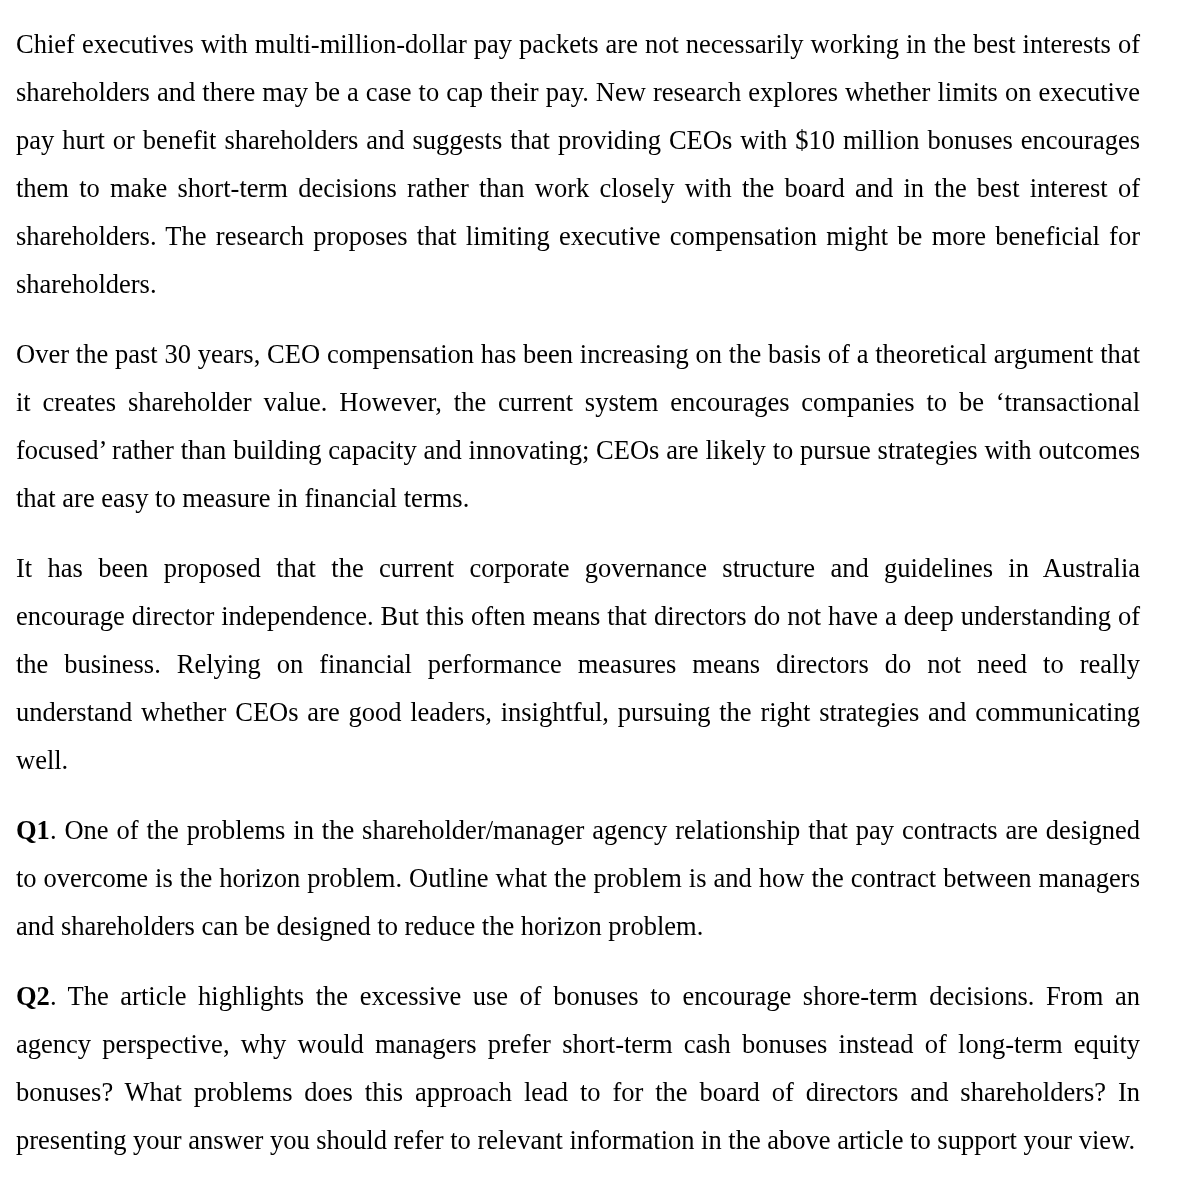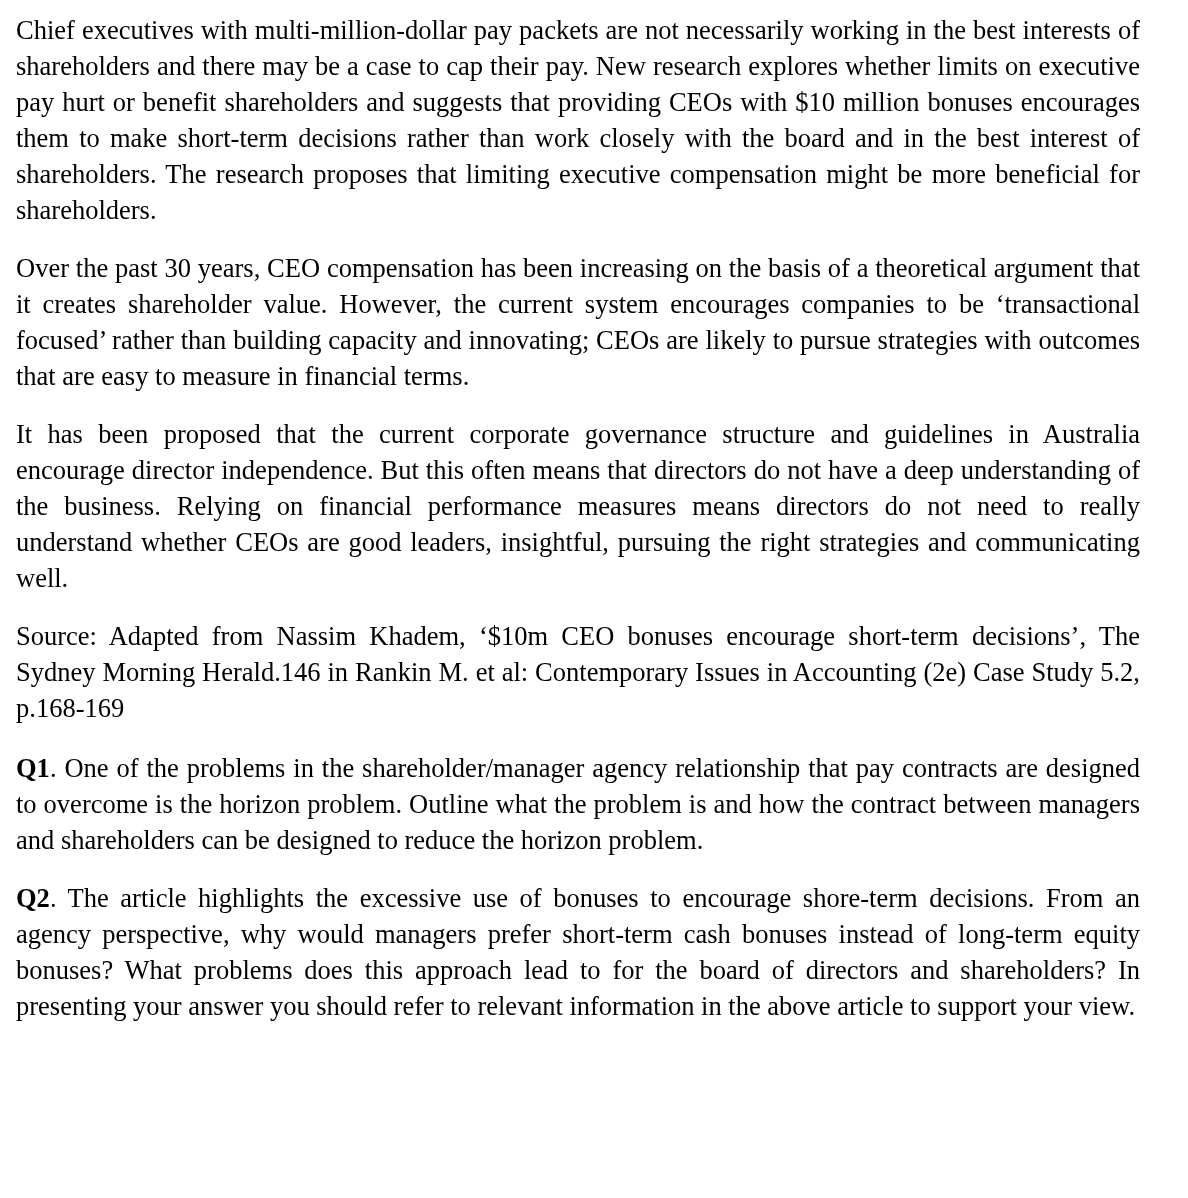--- a/index.html
+++ b/index.html
@@ -17,23 +17,23 @@
     -webkit-font-smoothing: antialiased;
   }
   .page {
     box-sizing: border-box;
     width: 1188px;
     height: 1198px;
     padding: 4px 48px 0 16px;
     background: #ffffff;
   }
   .para {
-    margin: 8px 0 22px 0;
+    margin: 16px 0 22px 0;
     font-size: 26.5px;
-    line-height: 36px;
+    line-height: 48px;
     text-align: justify;
     text-justify: inter-word;
     hyphens: none;
     letter-spacing: 0px;
     word-spacing: 0px;
   }
   .para:last-child {
     margin-bottom: 0;
   }
   .q-label {
@@ -50,20 +50,19 @@
 <body>
 
 <div class="page">
 
   <p class="para">Chief executives with multi-million-dollar pay packets are not necessarily working in the best interests of shareholders and there may be a case to cap their pay. New research explores whether limits on executive pay hurt or benefit shareholders and suggests that providing CEOs with $10 million bonuses encourages them to make short-term decisions rather than work closely with the board and in the best interest of shareholders. The research proposes that limiting executive compensation might be more beneficial for shareholders.</p>
 
   <p class="para">Over the past 30 years, CEO compensation has been increasing on the basis of a theoretical argument that it creates shareholder value. However, the current system encourages companies to be ‘transactional focused’ rather than building capacity and innovating; CEOs are likely to pursue strategies with outcomes that are easy to measure in financial terms.</p>
 
   <p class="para">It has been proposed that the current corporate governance structure and guidelines in Australia encourage director independence. But this often means that directors do not have a deep understanding of the business. Relying on financial performance measures means directors do not need to really understand whether CEOs are good leaders, insightful, pursuing the right strategies and communicating well.</p>
 
-  <p class="para source">Source: Adapted from Nassim Khadem, ‘$10m CEO bonuses encourage short-term decisions’, The Sydney Morning Herald.146 in Rankin M. et al: Contemporary Issues in Accounting (2e) Case Study 5.2, p.168-169</p>
 
   <p class="para qblock"><span class="q-label">Q1</span><span>. </span><span>One of the problems in the shareholder/manager agency relationship that pay contracts are designed to overcome is the horizon problem. Outline what the problem is and how the contract between managers and shareholders can be designed to reduce the horizon problem.</span></p>
 
   <p class="para qblock"><span class="q-label">Q2</span><span>. </span><span>The article highlights the excessive use of bonuses to encourage shore-term decisions. From an agency perspective, why would managers prefer short-term cash bonuses instead of long-term equity bonuses? What problems does this approach lead to for the board of directors and shareholders? In presenting your answer you should refer to relevant information in the above article to support your view.</span></p>
 
 
 </div>
 
 </body></html>

